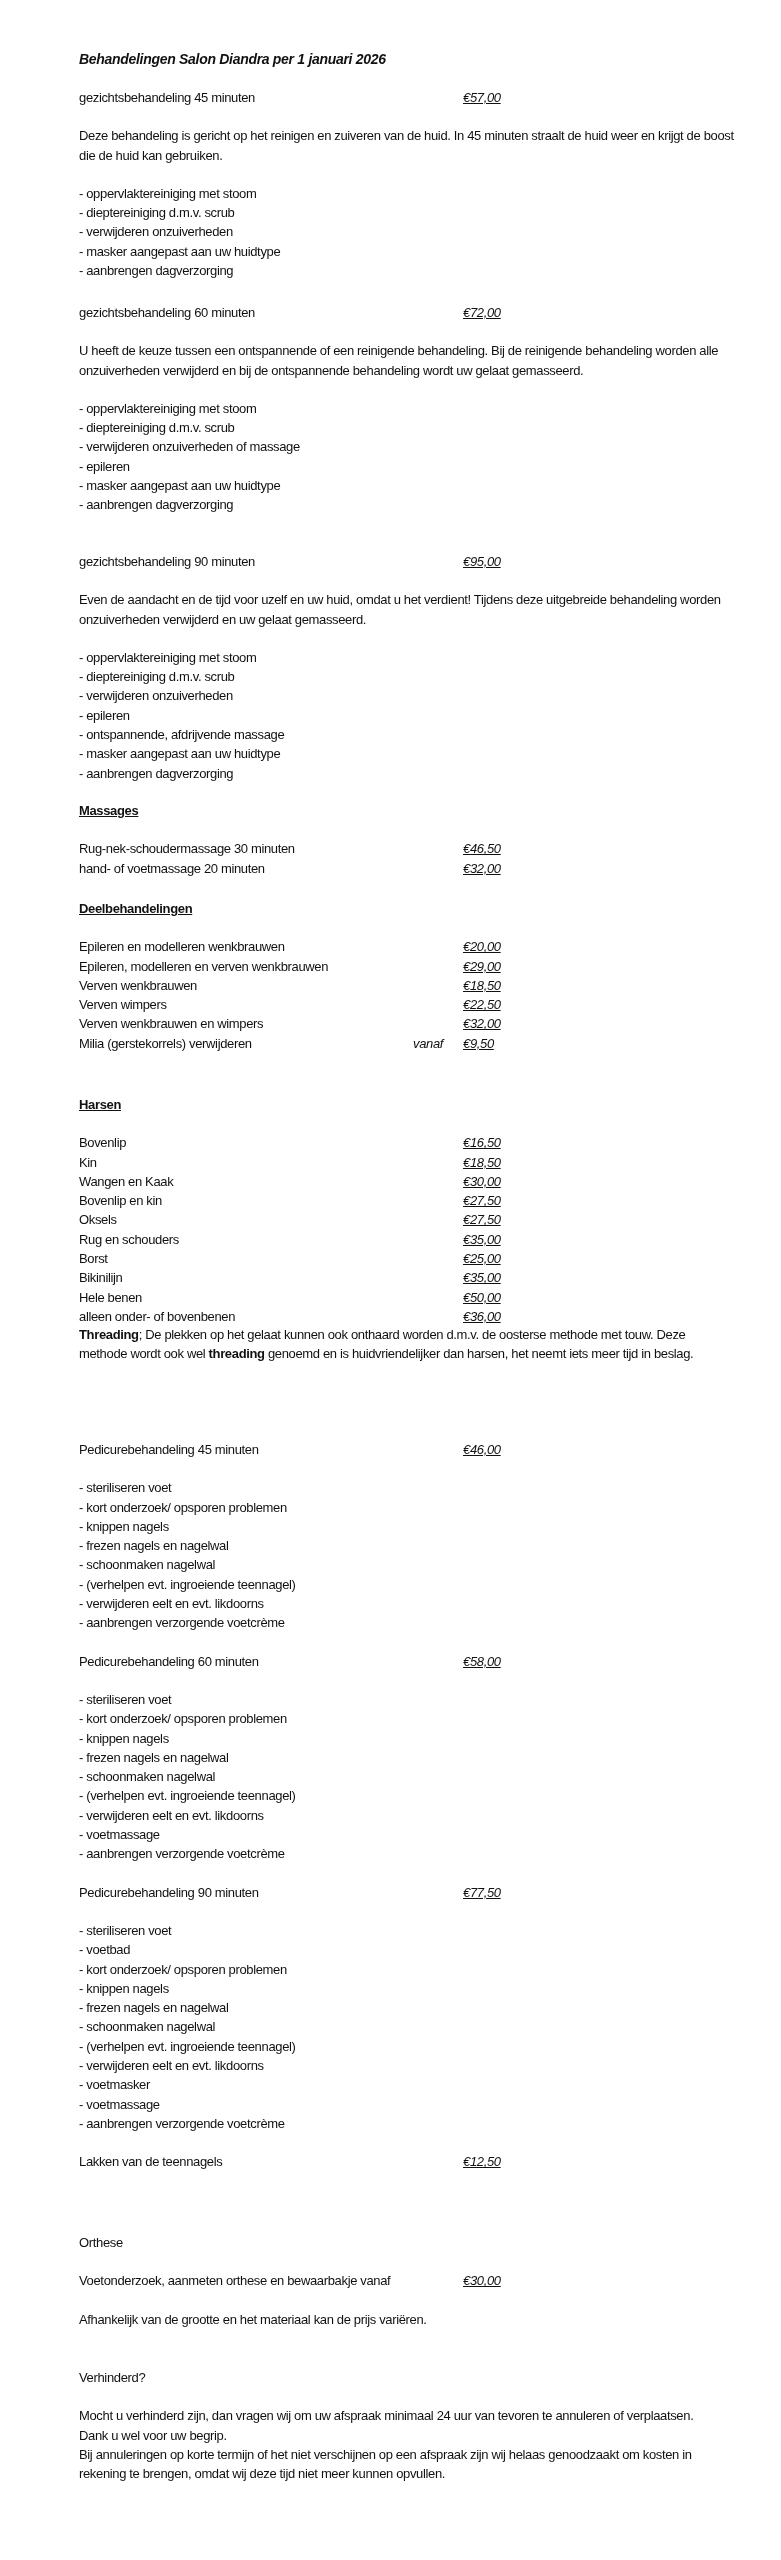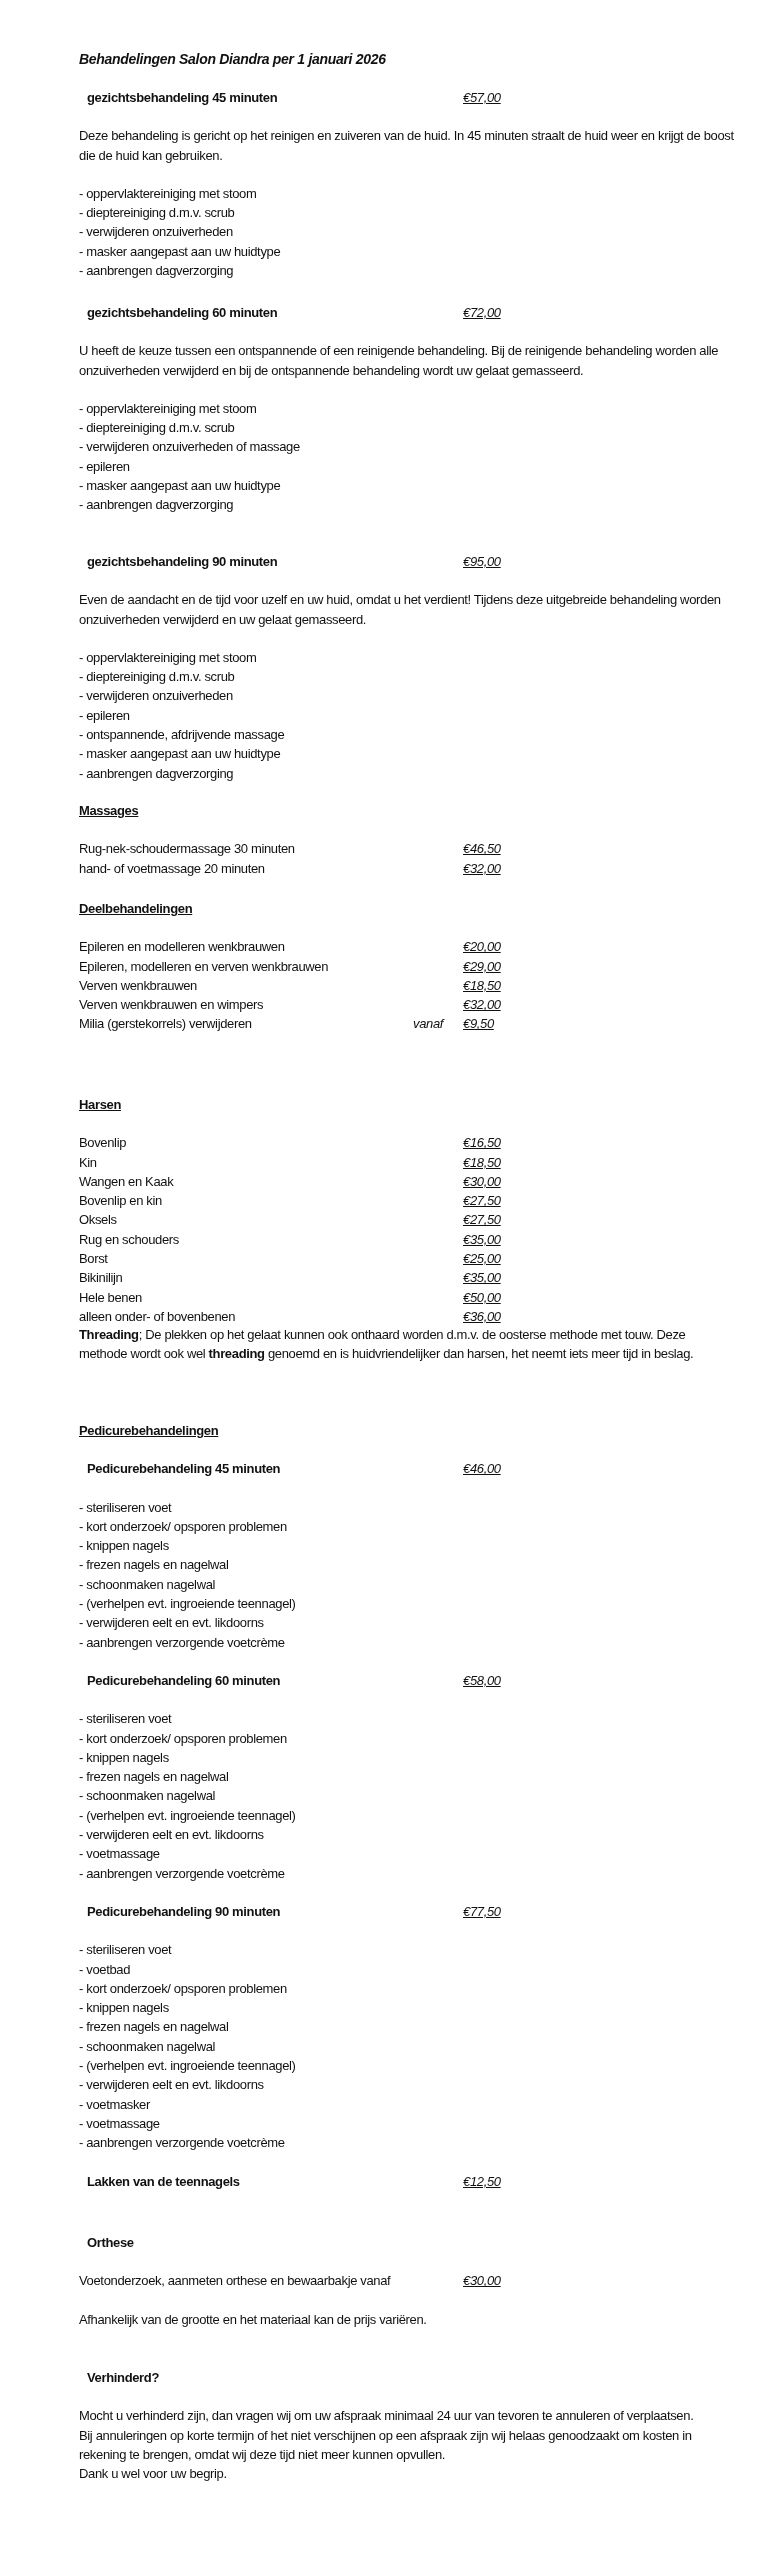--- a/index.html
+++ b/index.html
@@ -1,21 +1,21 @@
 <!DOCTYPE html>
 <html><head>
 <meta charset="utf-8">
 <style>
   html, body { margin: 0; padding: 0; background: #ffffff; }
   body { width: 781px; height: 2560px; position: relative; overflow: hidden;
          font-family: "Liberation Sans", sans-serif; color: #111111; }
   .page { position: absolute; left: 79px; top: 0; width: 660px; font-size: 13px; line-height: 19.3px; letter-spacing: -0.35px; }
   .title { position: absolute; top: 50px; left: 0; font-size: 14px; font-weight: bold; font-style: italic; white-space: nowrap; letter-spacing: -0.3px; }
   .blk { position: absolute; left: 0; width: 660px; }
-  .hdr { font-weight: bold; white-space: nowrap; margin-left: 8px; }
+  .hdr { font-weight: normal; white-space: nowrap; }
   .price { position: absolute; left: 384px; font-style: italic; white-space: nowrap; text-decoration: underline; }
   .vanaf { position: absolute; left: 334px; font-style: italic; white-space: nowrap; }
   .para { white-space: normal; width: 655px; }
   .ul { text-decoration: underline; font-weight: bold; }
   .row { position: relative; height: 19.3px; white-space: nowrap; }
   ul.dash { list-style: none; margin: 0; padding: 0; }
   ul.dash li { white-space: nowrap; height: 19.3px; }
   b.inl { font-weight: bold; }
 </style>
 </head>
@@ -70,20 +70,21 @@
     <div class="row"><span>Rug-nek-schoudermassage 30 minuten</span><span class="price">€46,50</span></div>
     <div class="row"><span>hand- of voetmassage 20 minuten</span><span class="price">€32,00</span></div>
   </div>
 
   <div class="blk" style="top:899px">
     <div class="row"><span class="ul">Deelbehandelingen</span></div>
     <div style="height:19px"></div>
     <div class="row"><span>Epileren en modelleren wenkbrauwen</span><span class="price">€20,00</span></div>
     <div class="row"><span>Epileren, modelleren en verven wenkbrauwen</span><span class="price">€29,00</span></div>
     <div class="row"><span>Verven wenkbrauwen</span><span class="price">€18,50</span></div>
+    <div class="row"><span>Verven wimpers</span><span class="price">€22,50</span></div>
     <div class="row"><span>Verven wenkbrauwen en wimpers</span><span class="price">€32,00</span></div>
     <div class="row"><span>Milia (gerstekorrels) verwijderen</span><span class="vanaf">vanaf</span><span class="price">€9,50</span></div>
   </div>
 
   <div class="blk" style="top:1095px">
     <div class="row"><span class="ul">Harsen</span></div>
     <div style="height:19px"></div>
     <div class="row"><span>Bovenlip</span><span class="price">€16,50</span></div>
     <div class="row"><span>Kin</span><span class="price">€18,50</span></div>
     <div class="row"><span>Wangen en Kaak</span><span class="price">€30,00</span></div>
@@ -92,21 +93,20 @@
     <div class="row"><span>Rug en schouders</span><span class="price">€35,00</span></div>
     <div class="row"><span>Borst</span><span class="price">€25,00</span></div>
     <div class="row"><span>Bikinilijn</span><span class="price">€35,00</span></div>
     <div class="row"><span>Hele benen</span><span class="price">€50,00</span></div>
     <div class="row"><span>alleen onder- of bovenbenen</span><span class="price">€36,00</span></div>
   </div>
 
   <div class="blk para" style="top:1325px"><b class="inl">Threading</b><span>; De plekken op het gelaat kunnen ook onthaard worden d.m.v. de oosterse methode met touw. Deze methode wordt ook wel </span><b class="inl">threading</b><span> genoemd en is huidvriendelijker dan harsen, het neemt iets meer tijd in beslag.</span></div>
 
   <div class="blk" style="top:1421px">
-    <div class="row"><span class="ul">Pedicurebehandelingen</span></div>
     <div style="height:19px"></div>
     <div class="row"><span class="hdr">Pedicurebehandeling 45 minuten</span><span class="price">€46,00</span></div>
     <ul class="dash" style="margin-top:19px">
       <li>- steriliseren voet</li>
       <li>- kort onderzoek/ opsporen problemen</li>
       <li>- knippen nagels</li>
       <li>- frezen nagels en nagelwal</li>
       <li>- schoonmaken nagelwal</li>
       <li>- (verhelpen evt. ingroeiende teennagel)</li>
       <li>- verwijderen eelt en evt. likdoorns</li>
@@ -149,17 +149,17 @@
     <div style="height:19px"></div>
     <div class="row"><span>Voetonderzoek, aanmeten orthese en bewaarbakje vanaf</span><span class="price">€30,00</span></div>
     <div style="height:19px"></div>
     <div class="row"><span>Afhankelijk van de grootte en het materiaal kan de prijs variëren.</span></div>
   </div>
 
   <div class="blk" style="top:2368px">
     <div class="row"><span class="hdr">Verhinderd?</span></div>
     <div style="height:19px"></div>
     <div class="para">Mocht u verhinderd zijn, dan vragen wij om uw afspraak minimaal 24 uur van tevoren te annuleren of verplaatsen.</div>
+    <div class="para">Dank u wel voor uw begrip.</div>
     <div class="para">Bij annuleringen op korte termijn of het niet verschijnen op een afspraak zijn wij helaas genoodzaakt om kosten in rekening te brengen, omdat wij deze tijd niet meer kunnen opvullen.</div>
-    <div class="para">Dank u wel voor uw begrip.</div>
   </div>
 
 </div>
 
 </body></html>

